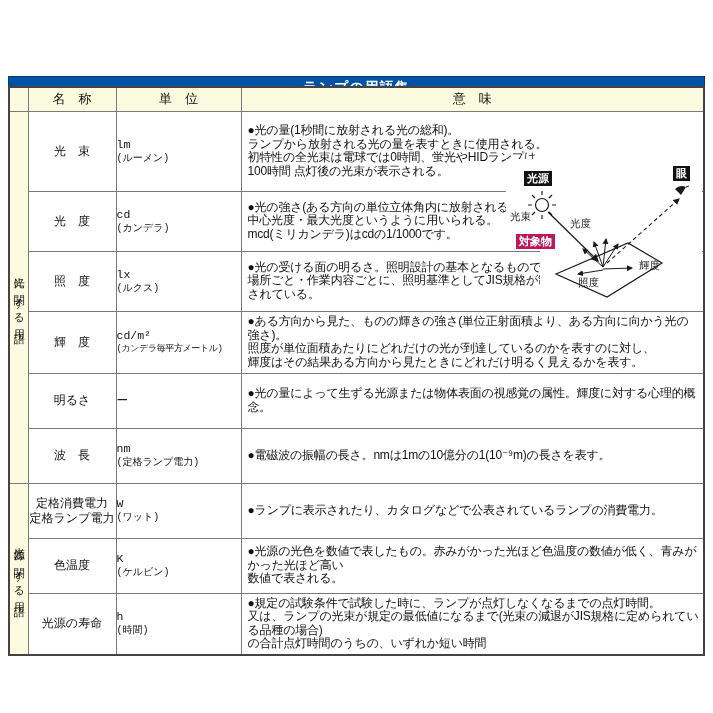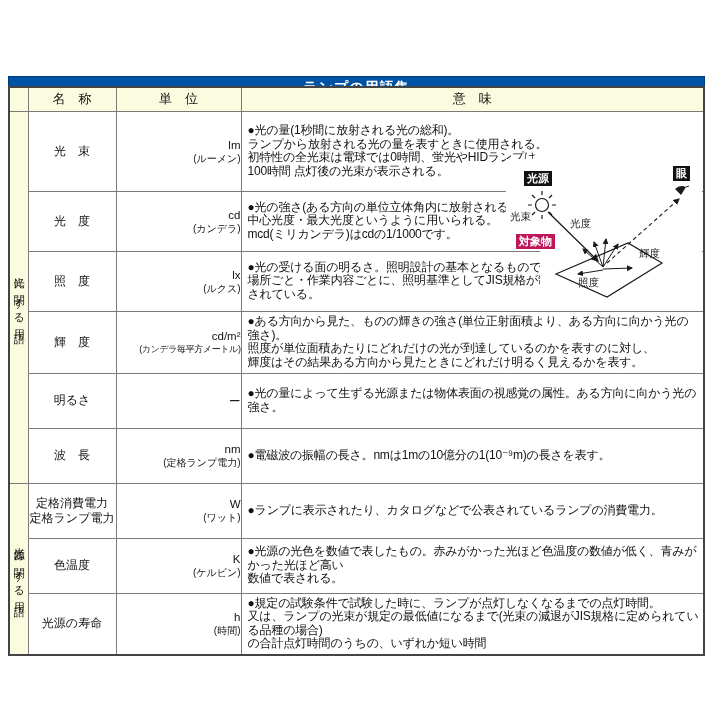--- a/index.html
+++ b/index.html
@@ -33,21 +33,21 @@
     background:#fbfbdf;text-align:center;vertical-align:middle;padding:0;
   }
   .group-label{
     writing-mode:vertical-rl;text-orientation:upright;
     font-size:11px;letter-spacing:3px;margin:0 auto;color:#111;
   }
   td.name{
     text-align:center;font-size:12px;white-space:pre-line;line-height:15px;color:#111;
   }
   td.unit{
-    text-align:right;padding:2px 0;color:#111;
+    text-align:left;padding:2px 0;color:#111;font-family:Liberation Mono, monospace;
   }
   .unit-main{display:block;font-size:11.5px;line-height:14px;}
   .unit-sub{display:block;font-size:10px;line-height:13px;white-space:nowrap;}
   .unit-sub.narrow{font-size:9px;letter-spacing:-0.4px;}
   td.meaning{
     font-size:12px;line-height:13.5px;letter-spacing:-0.2px;
     padding:3px 4px 3px 6px;white-space:pre-line;color:#111;
     vertical-align:middle;
   }
   
@@ -139,21 +139,21 @@
 照度が単位面積あたりにどれだけの光が到達しているのかを表すのに対し、
 輝度はその結果ある方向から見たときにどれだけ明るく見えるかを表す。</td>
   </tr>
 
   <tr style="height:55px">
     <td class="name">明るさ</td>
     <td class="unit">
       <span class="unit-main">ー</span>
       <span class="unit-sub"></span>
     </td>
-    <td class="meaning">●光の量によって生ずる光源または物体表面の視感覚の属性。ある方向に向かう光の強さ。</td>
+    <td class="meaning">●光の量によって生ずる光源または物体表面の視感覚の属性。輝度に対する心理的概念。</td>
   </tr>
 
   <tr style="height:55px">
     <td class="name">波　長</td>
     <td class="unit">
       <span class="unit-main">nm</span>
       <span class="unit-sub">(定格ランプ電力)</span>
     </td>
     <td class="meaning">●電磁波の振幅の長さ。nmは1mの10億分の1(10⁻⁹m)の長さを表す。</td>
   </tr>
@@ -231,16 +231,16 @@
 
     <g transform="translate(169,27)">
       <path d="M0,3 Q5,-2 11,1 L6,9 Z" fill="#1a1a1a"></path>
       <line x1="11" y1="1" x2="14" y2="0" stroke="#1a1a1a" stroke-width="1"></line>
     </g>
   </svg>
   <div class="dg-box" style="left:18px;top:12px">光源</div>
   <div class="dg-box" style="left:167px;top:7px">眼</div>
   <div class="dg-label" style="left:4px;top:51px">光束</div>
   <div class="dg-label" style="left:64px;top:58px">光度</div>
-  <div class="dg-label" style="left:133px;top:88px">輝度</div>
+  <div class="dg-label" style="left:133px;top:100px">輝度</div>
   <div class="dg-label" style="left:72px;top:117px">照度</div>
 </div>
 <div class="obj-box">対象物</div>
 
 </body></html>

